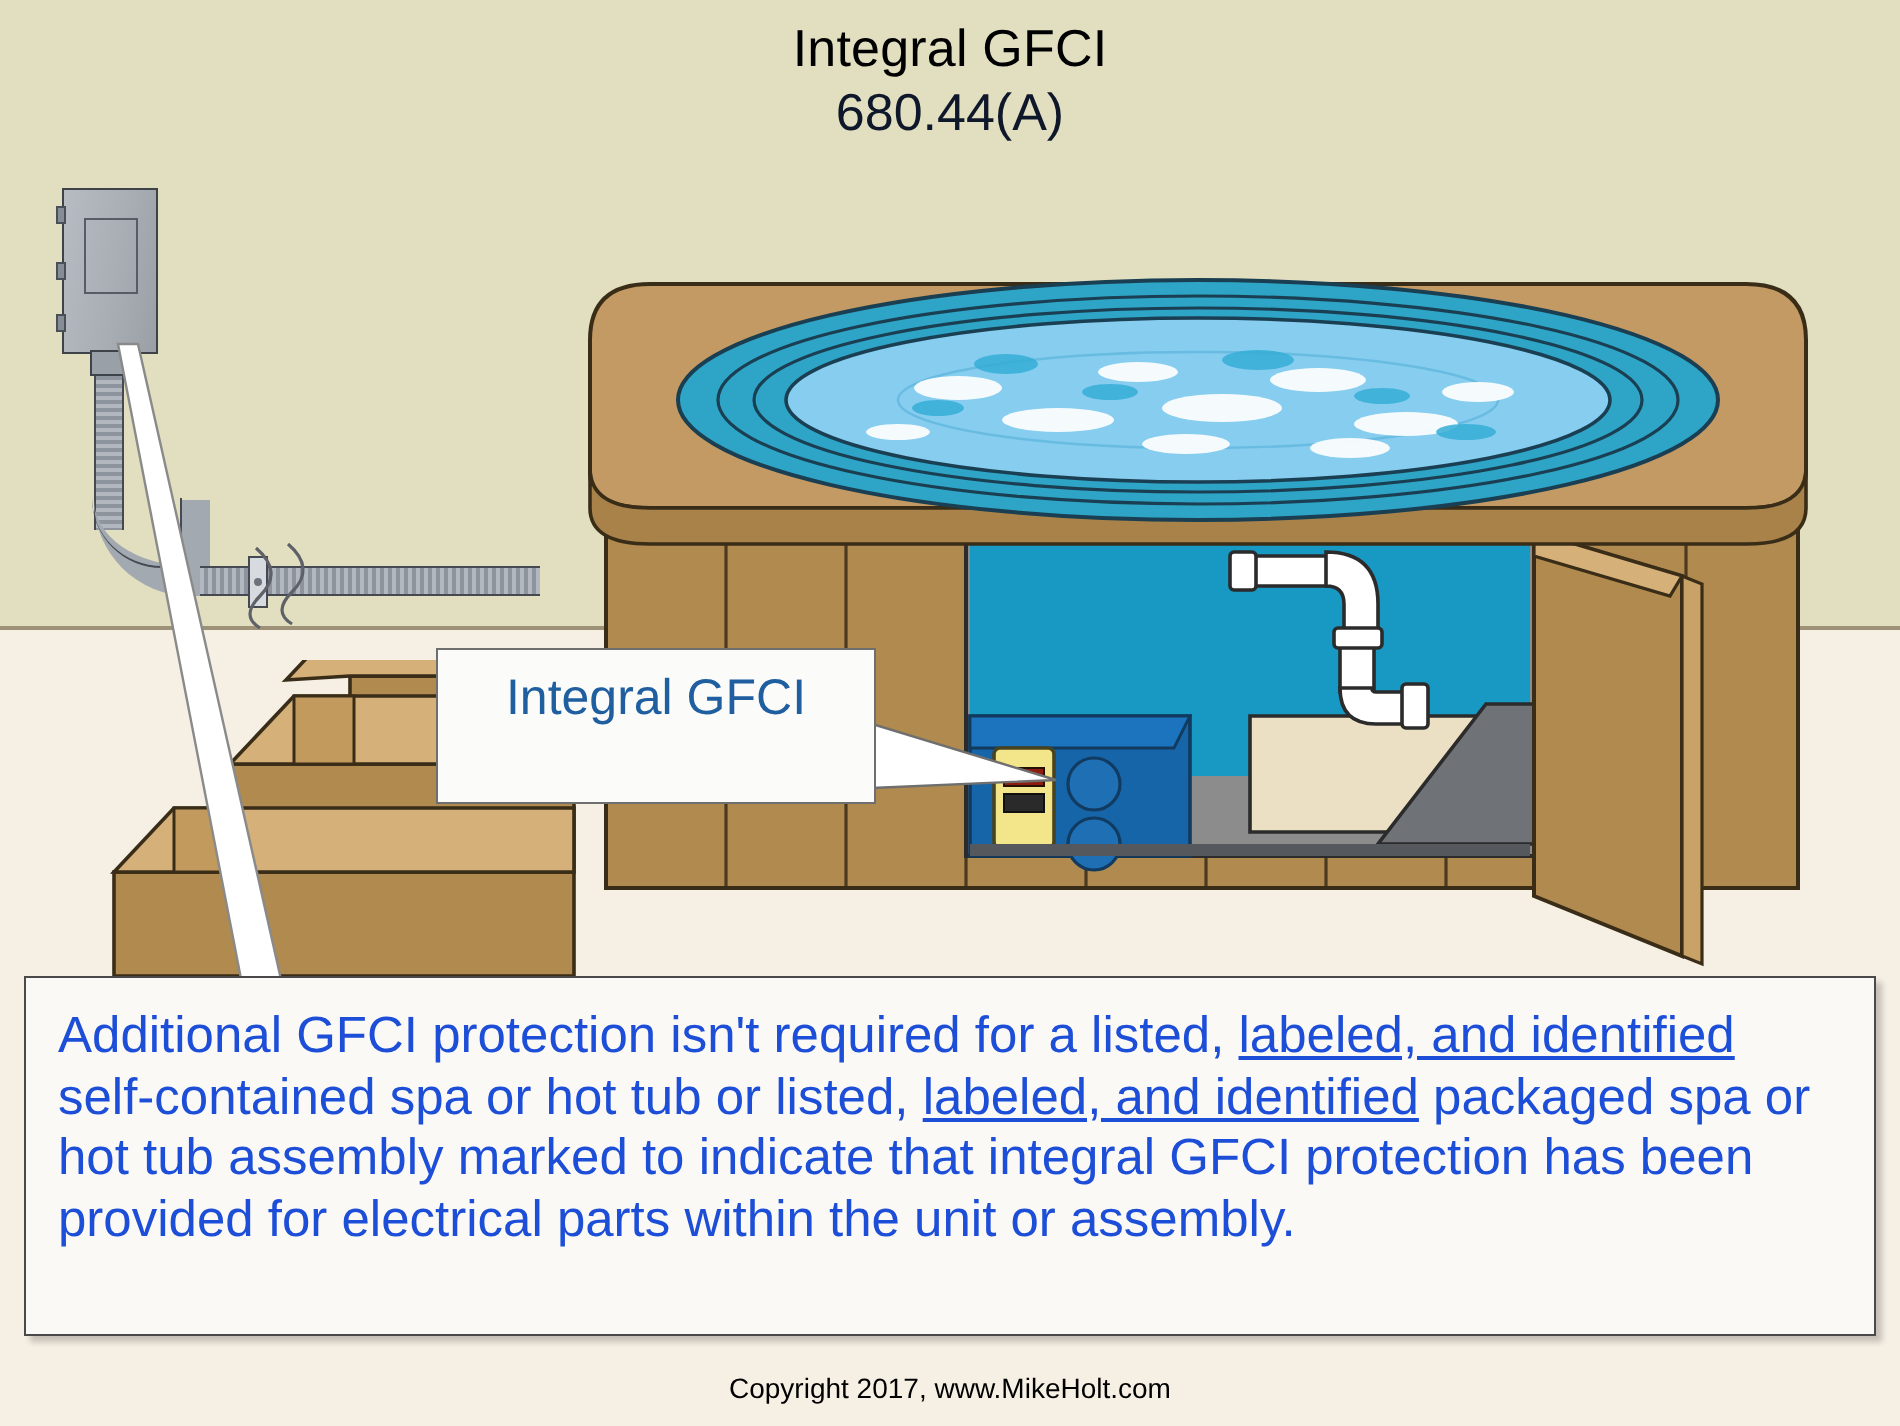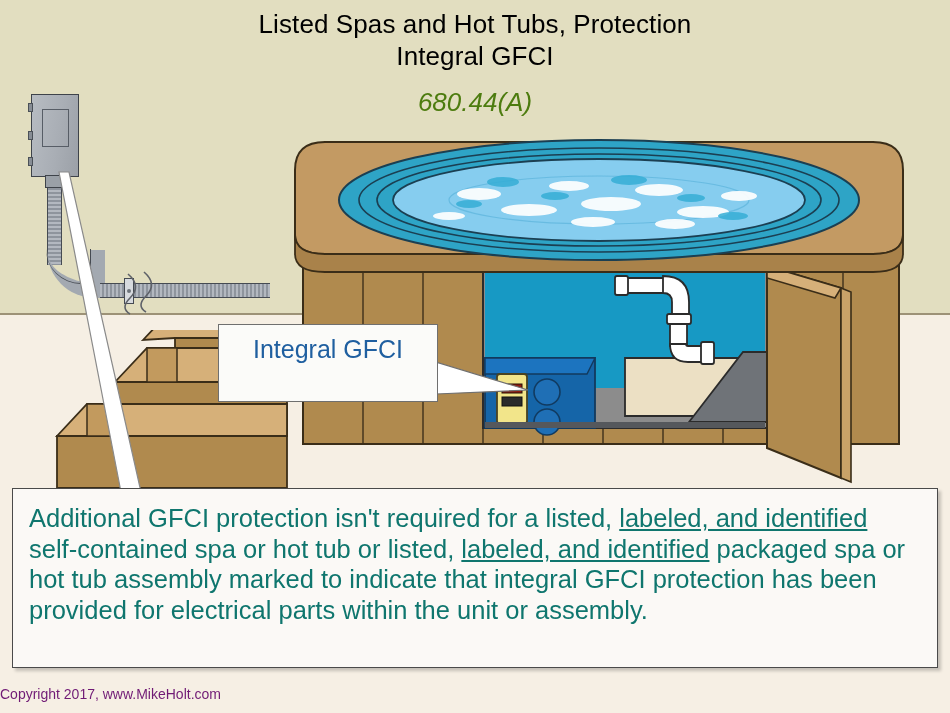--- a/index.html
+++ b/index.html
@@ -9,21 +9,21 @@
     background:#e2dec0;position:relative;
   }
   .stage{position:absolute;inset:0;}
   .wall{position:absolute;left:0;top:0;width:950px;height:313px;background:#e2dec0;}
   .floor{position:absolute;left:0;top:313px;width:950px;height:400px;background:#f6efe4;
          border-top:2px solid #9d9277;}
 
   
   .title-wrap{position:absolute;left:0;top:8px;width:950px;text-align:center;z-index:40;}
   .title-line{font-size:26px;color:#000;line-height:1.24;letter-spacing:.1px;}
-  .title-code{font-size:26px;color:#4d7c0f;font-style:italic;line-height:1.3;margin-top:14px;}
+  .title-code{font-size:26px;color:#0f172a;line-height:1.3;margin-top:0;}
 
   
   .panel-box{position:absolute;left:31px;top:94px;width:48px;height:83px;
     background:linear-gradient(100deg,#b7bcc2 0%,#a9aeb5 55%,#9ba0a7 100%);
     border:1.6px solid #3e434a;box-sizing:border-box;z-index:22;}
   .panel-inner{position:absolute;left:10px;top:14px;width:27px;height:38px;
     border:1.4px solid #575d66;box-sizing:border-box;}
   .panel-hinge{position:absolute;left:-4px;width:5px;height:9px;background:#878d95;
     border:1.2px solid #4a5057;box-sizing:border-box;}
   .panel-conn{position:absolute;left:45px;top:175px;width:19px;height:13px;
@@ -60,35 +60,34 @@
   .callout span{display:block;text-align:center;color:#1f5fa0;font-size:25px;line-height:1.14;}
   .callout-tail{position:absolute;left:436px;top:360px;z-index:51;}
 
   
   .leader{position:absolute;left:55px;top:170px;z-index:50;}
 
   
   .textbox{position:absolute;left:12px;top:488px;width:926px;height:180px;
     background:#fbf9f6;border:1.7px solid #4a4a4a;box-sizing:border-box;z-index:60;
     box-shadow:3px 3px 3px rgba(0,0,0,.20);padding:14px 16px 0 16px;}
-  .body-text{font-size:25.5px;line-height:1.205;color:#0f766e;}
+  .body-text{font-size:25.5px;line-height:1.205;color:#1d4ed8;}
   .body-text u{text-decoration:underline;text-underline-offset:2px;}
-  .copyright{position:absolute;left:0;top:686px;width:950px;text-align:left;
-    font-size:14px;color:#701a75;z-index:60;}
+  .copyright{position:absolute;left:0;top:686px;width:950px;text-align:center;
+    font-size:14px;color:#000000;z-index:60;}
 </style>
 </head>
 <body>
 
 <div class="stage">
 
   <div class="wall"></div>
   <div class="floor"></div>
 
   <div class="title-wrap">
-    <div class="title-line">Listed Spas and Hot Tubs, Protection</div>
     <div class="title-line">Integral GFCI</div>
     <div class="title-code">680.44(A)</div>
   </div>
 
   <svg class="spa" width="640" height="360" viewBox="0 0 640 360">
 
     <path d="M18,128 L18,318 L614,318 L614,128 Z" fill="#b08a4e" stroke="#3a2d18" stroke-width="2"></path>
 
     <g stroke="#3a2d18" stroke-width="1.6" opacity=".85">
       <line x1="78" y1="128" x2="78" y2="318"></line>

